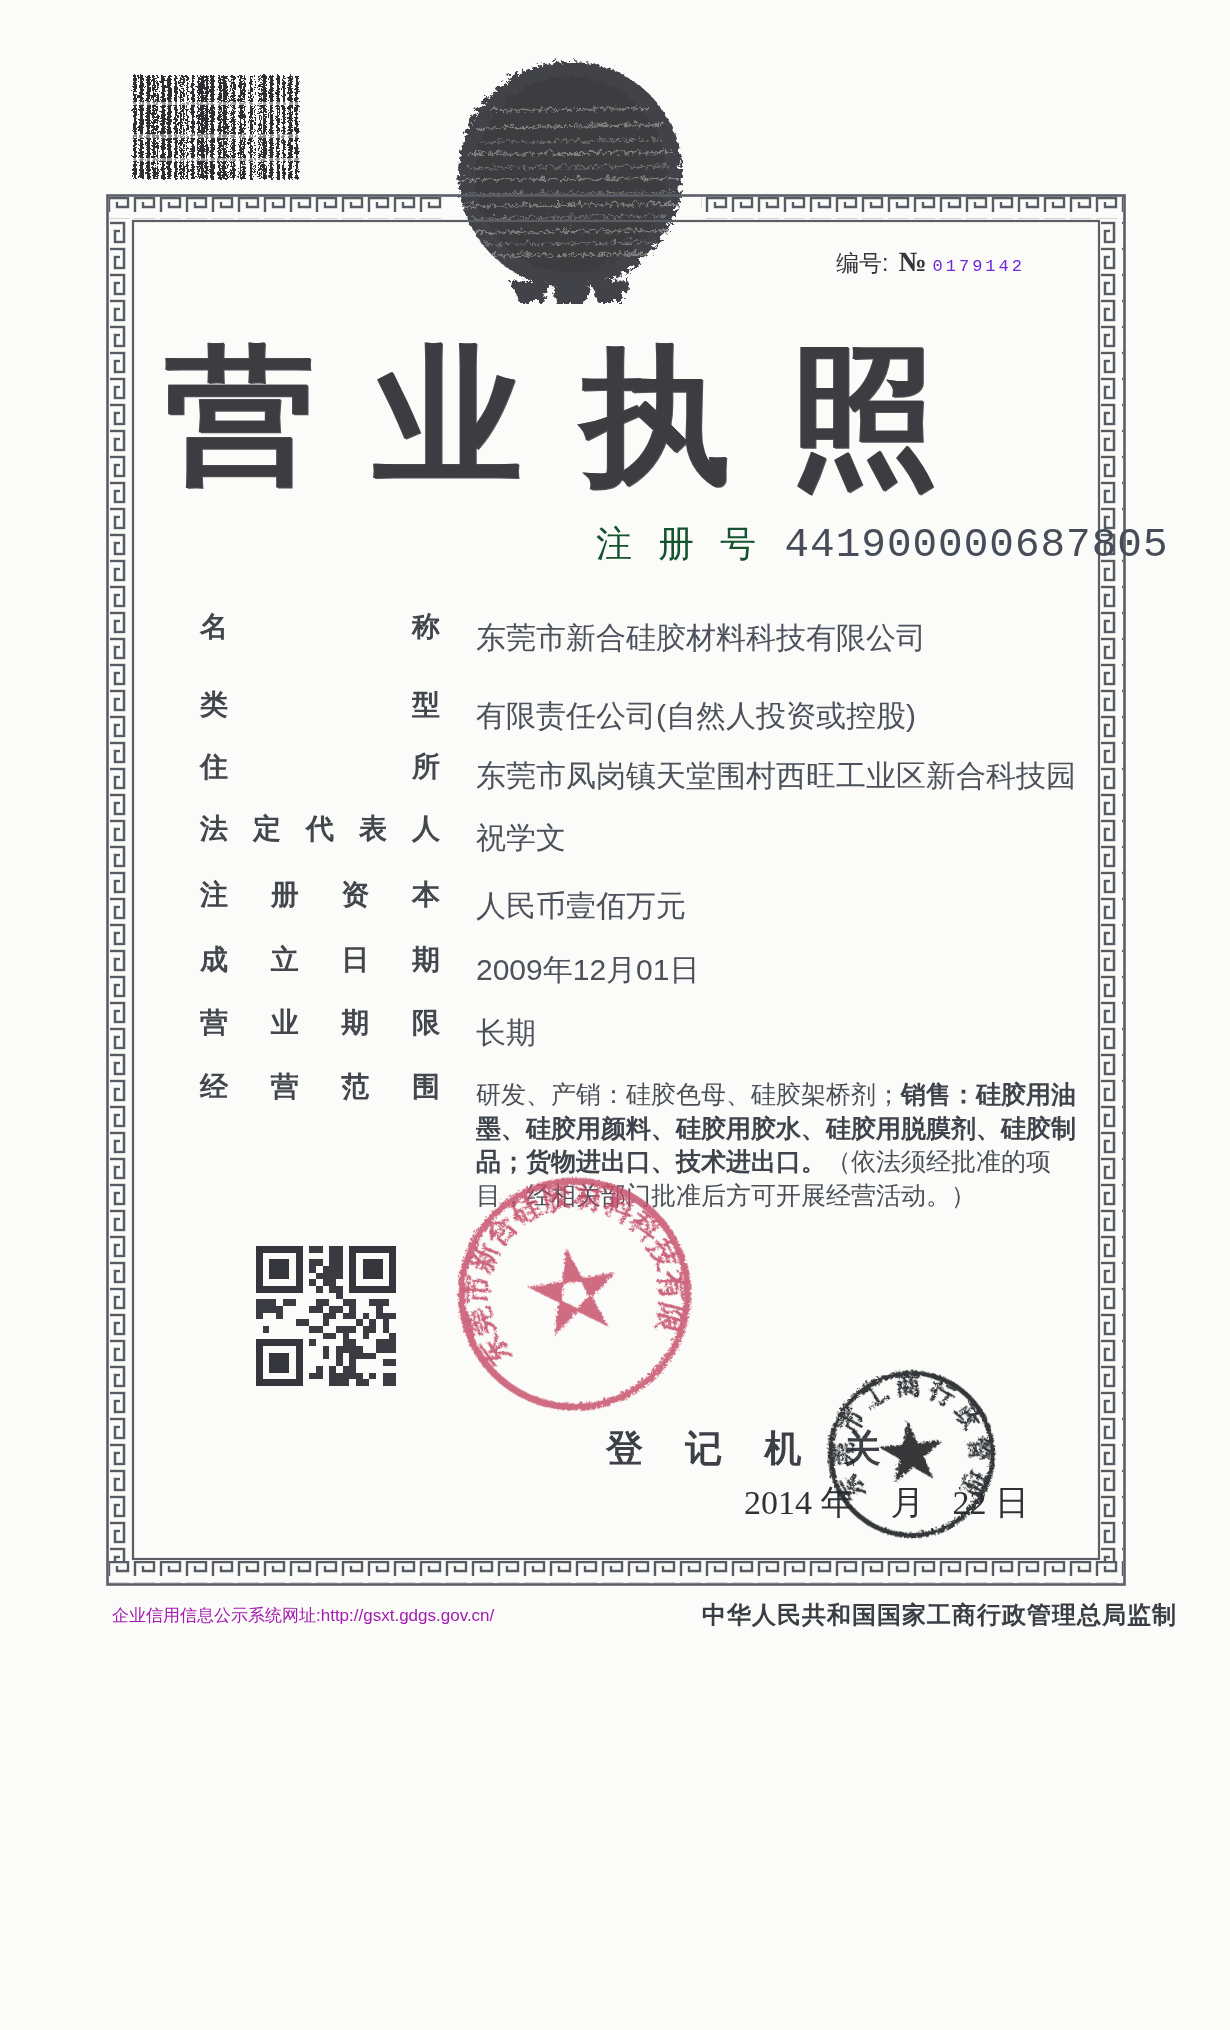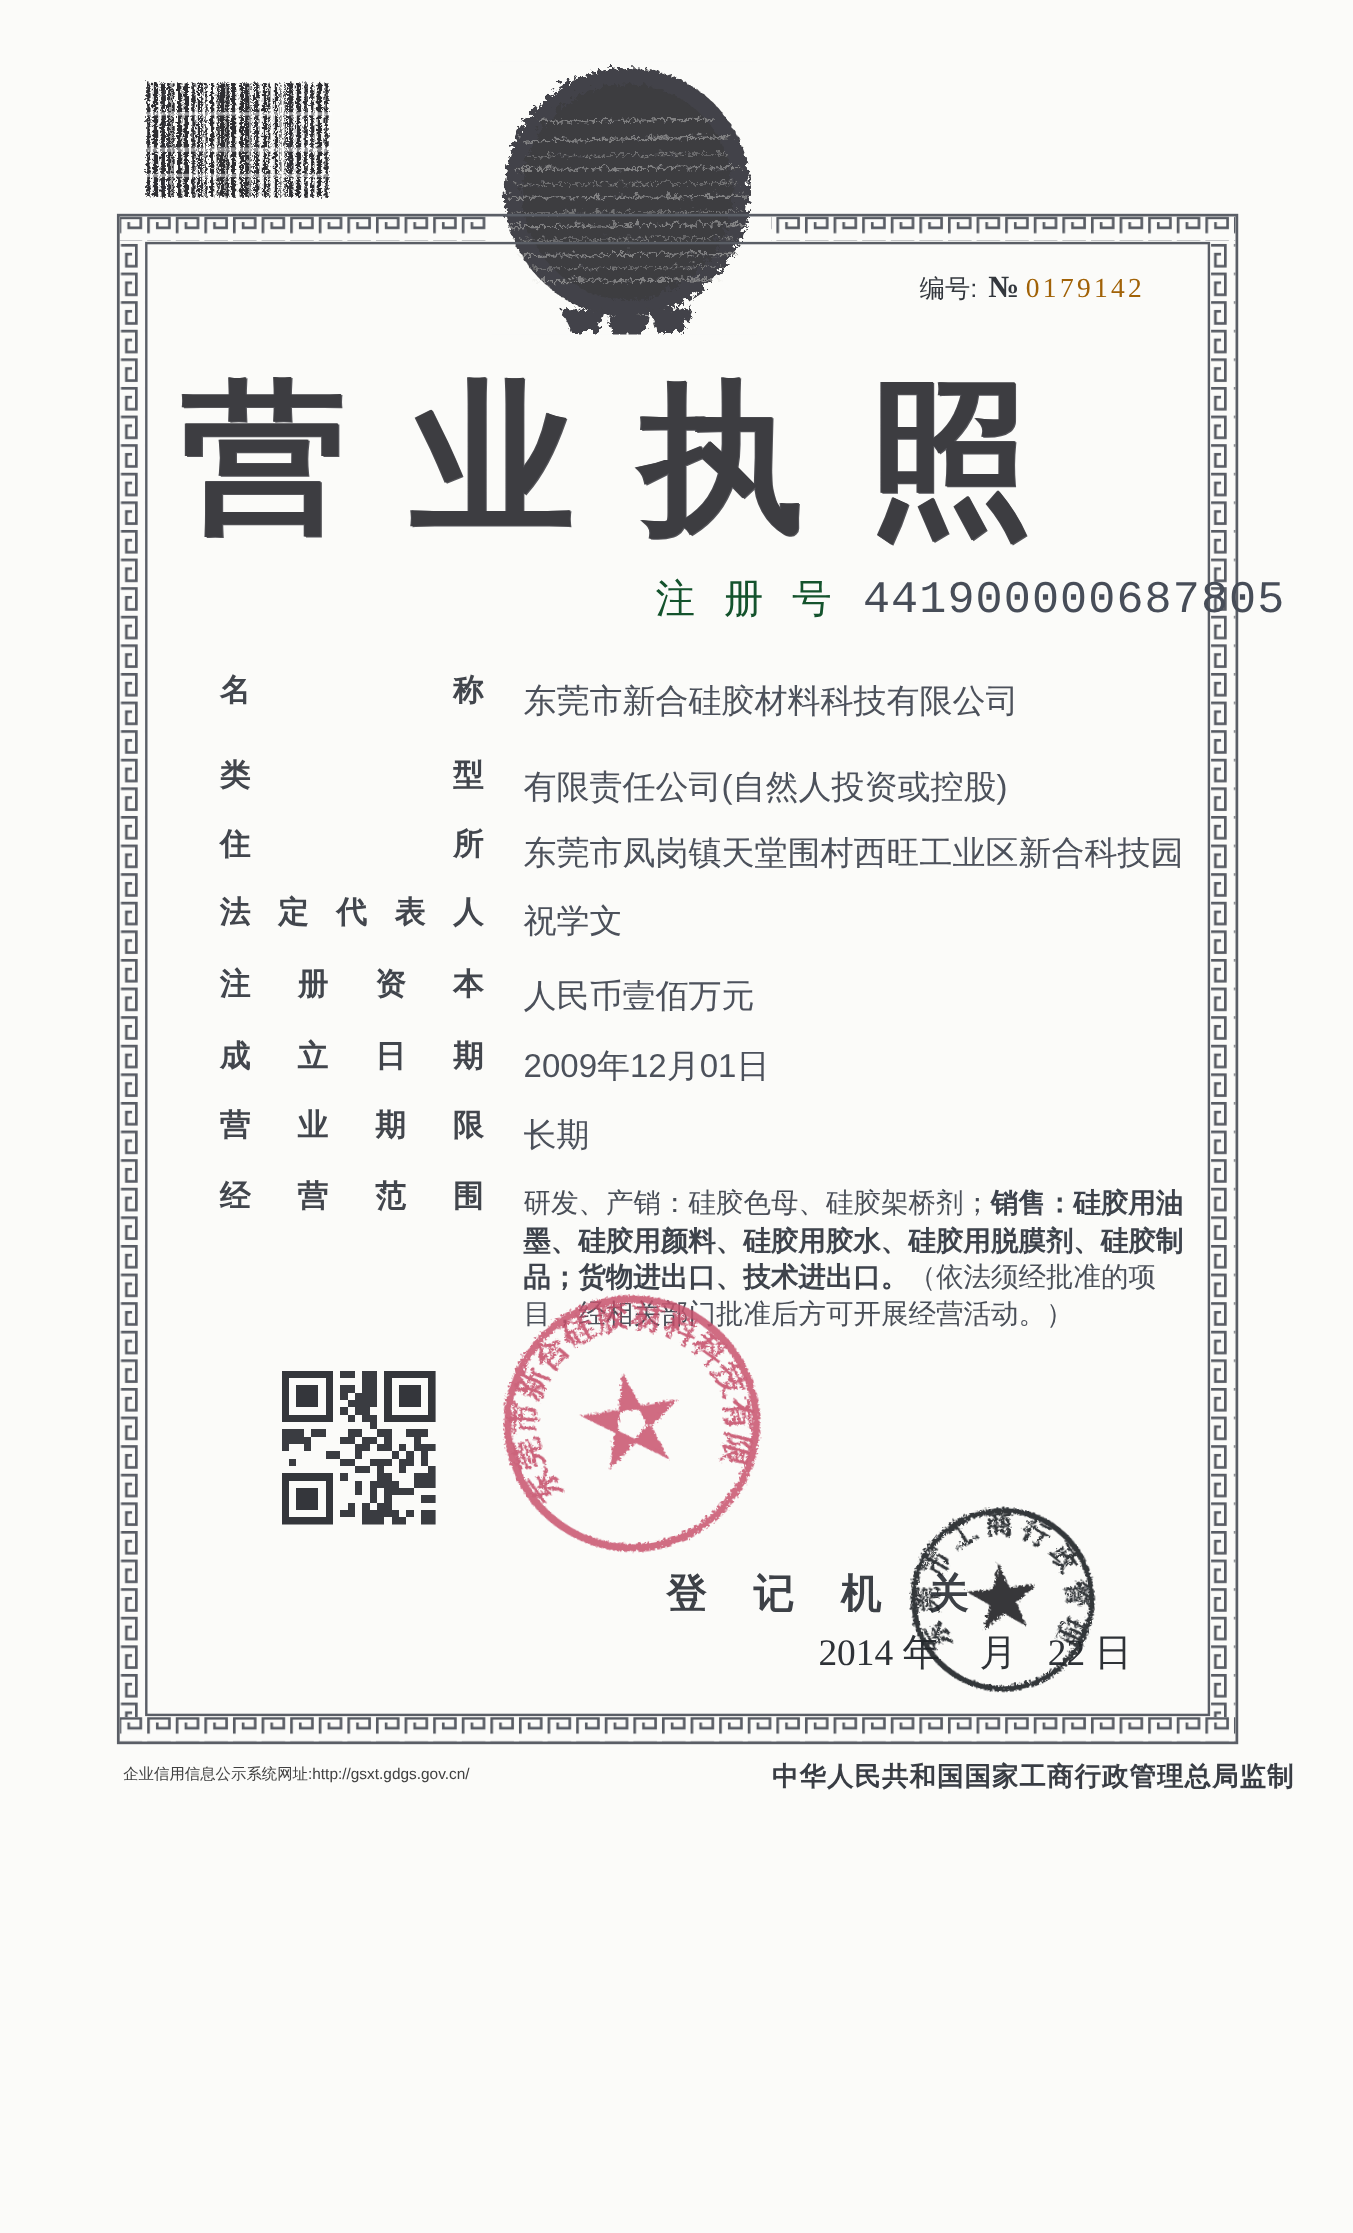--- a/index.html
+++ b/index.html
@@ -6,21 +6,21 @@
   body{
     width:1230px;height:2030px;position:relative;overflow:hidden;
     background:#fbfbf9;
     font-family:"Liberation Sans", sans-serif;
     color:#464b54;
   }
   .abs{position:absolute;}
   
   .serial{left:836px;top:246px;font-size:23px;color:#33373d;white-space:nowrap;}
   .serial .sym{font-family:"Liberation Serif",serif;font-weight:bold;font-size:28px;margin:0 6px 0 10px;}
-  .serial .num{font-family:Liberation Serif, serif;font-size:25px;letter-spacing:3px;color:#a16207;}
+  .serial .num{font-family:Liberation Mono, monospace;font-size:17px;letter-spacing:3px;color:#6d28d9;}
   
   .title{
     left:106px;top:318px;width:873px;text-align:center;
     font-size:148px;font-weight:900;color:#3d3d41;
     letter-spacing:60px;padding-left:60px;box-sizing:border-box;
     text-shadow:1px 1px 0 #55555a, -1px 0 0 #4a4a4f;
     white-space:nowrap;
   }
   
   .regno{left:596px;top:520px;white-space:nowrap;}
@@ -37,21 +37,21 @@
   }
   .fscope{
     white-space:normal;width:612px;font-size:25px;line-height:1.34;color:#4a4f58;
   }
   .fscope .seg-bold{font-weight:700;color:#3e434c;}
   
   .regorg{left:606px;top:1424px;font-size:37px;font-weight:600;letter-spacing:16px;color:#3d4147;white-space:nowrap;}
   .dateline{left:744px;top:1480px;font-family:"Liberation Serif",serif;font-size:34px;color:#2e3237;white-space:nowrap;}
   .dateline .m{margin-left:36px;}
   .dateline .d{margin-left:28px;}
-  .footer-left{left:112px;top:1604px;font-size:14px;color:#404040;}
+  .footer-left{left:112px;top:1604px;font-size:17px;color:#a21caf;}
   .footer-right{left:702px;top:1599px;font-size:24px;font-weight:600;color:#393d44;letter-spacing:1px;}
   svg text{font-family:"Liberation Sans",sans-serif;}
 </style>
 </head>
 <body>
 
 <svg style="position:absolute;width:0;height:0" aria-hidden="true">
   <defs>
     <filter id="rough1" x="-10%" y="-10%" width="120%" height="120%">
       <feTurbulence type="turbulence" baseFrequency="0.14" numOctaves="3" result="t"></feTurbulence>

